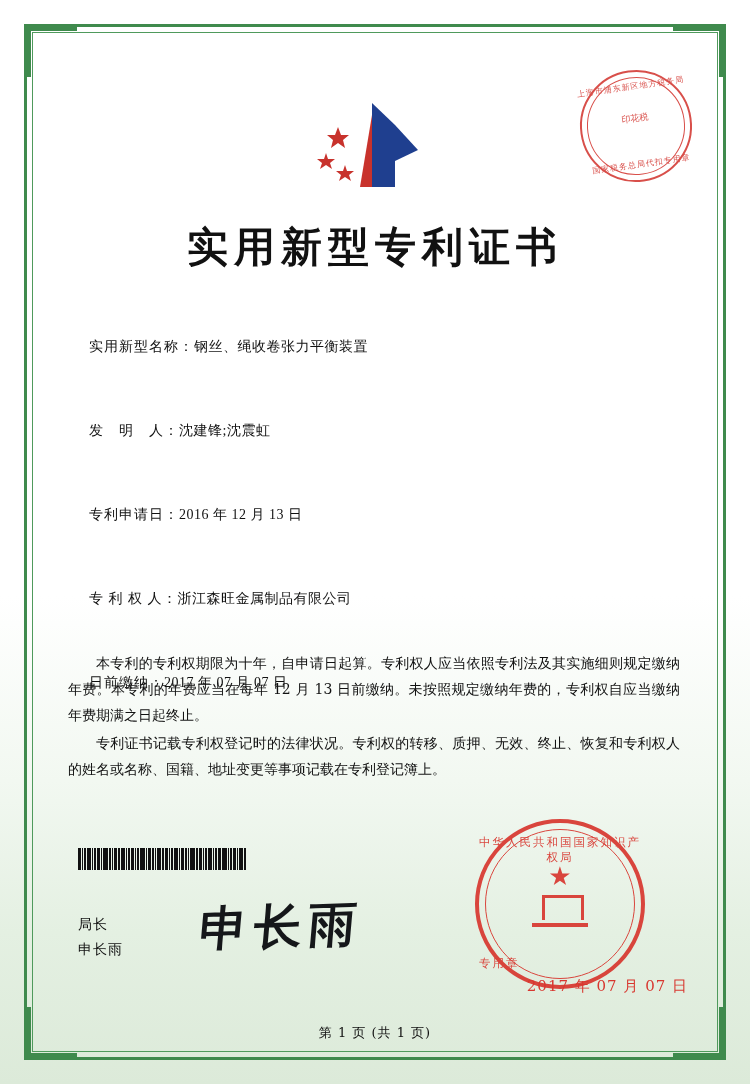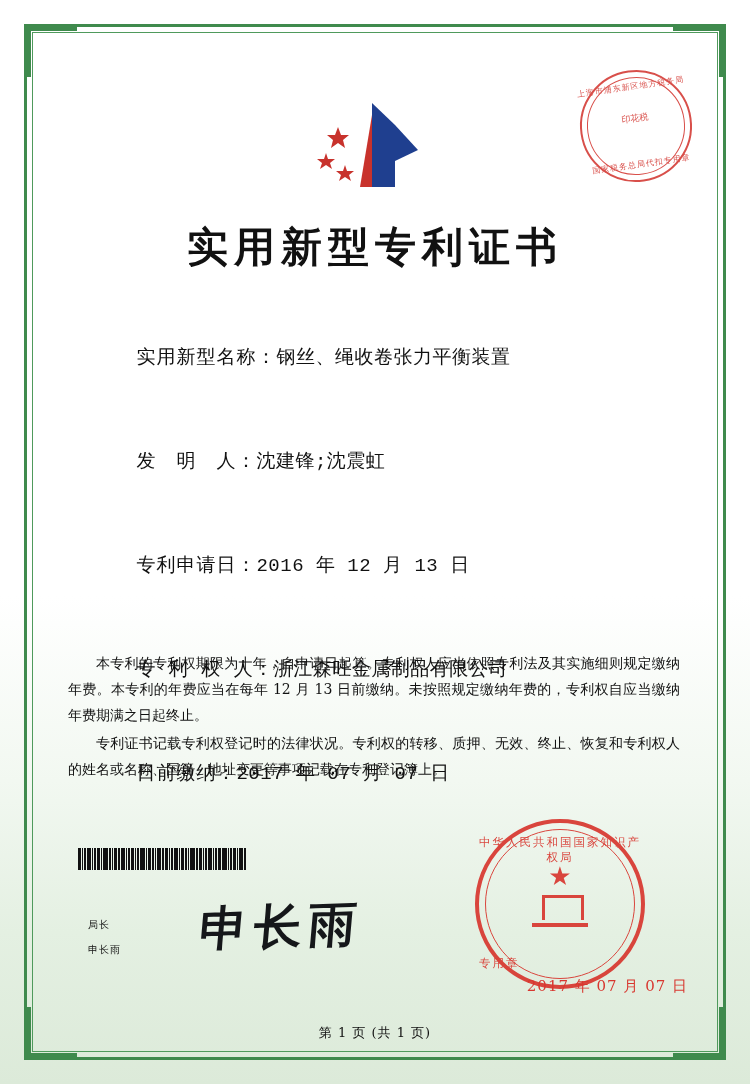--- a/index.html
+++ b/index.html
@@ -132,24 +132,24 @@
   }
 
   
   .fields {
     position: absolute;
     left: 68px;
     top: 322px;
     width: 610px;
   }
   .field-row {
-    font-size: 19px;
+    font-size: 14px;
     color: #111111;
     margin-bottom: 34px;
-    font-family: Liberation Mono, monospace;
+    font-family: Liberation Serif, serif;
     white-space: pre;
   }
   .field-label {
     letter-spacing: 1px;
   }
   .field-value {
     letter-spacing: 0.5px;
   }
 
   
@@ -181,23 +181,23 @@
     display: inline-block;
     height: 22px;
     background: #111;
     margin-right: 1px;
     vertical-align: top;
   }
 
   
   .sig-label {
     position: absolute;
-    left: 88px;
+    left: 78px;
     top: 912px;
-    font-size: 10px;
+    font-size: 14px;
     line-height: 25px;
     color: #111;
     font-family: "DejaVu Serif", "Liberation Serif", serif;
     letter-spacing: 1px;
   }
   .sig-hand {
     position: absolute;
     left: 200px;
     top: 895px;
     font-size: 48px;

